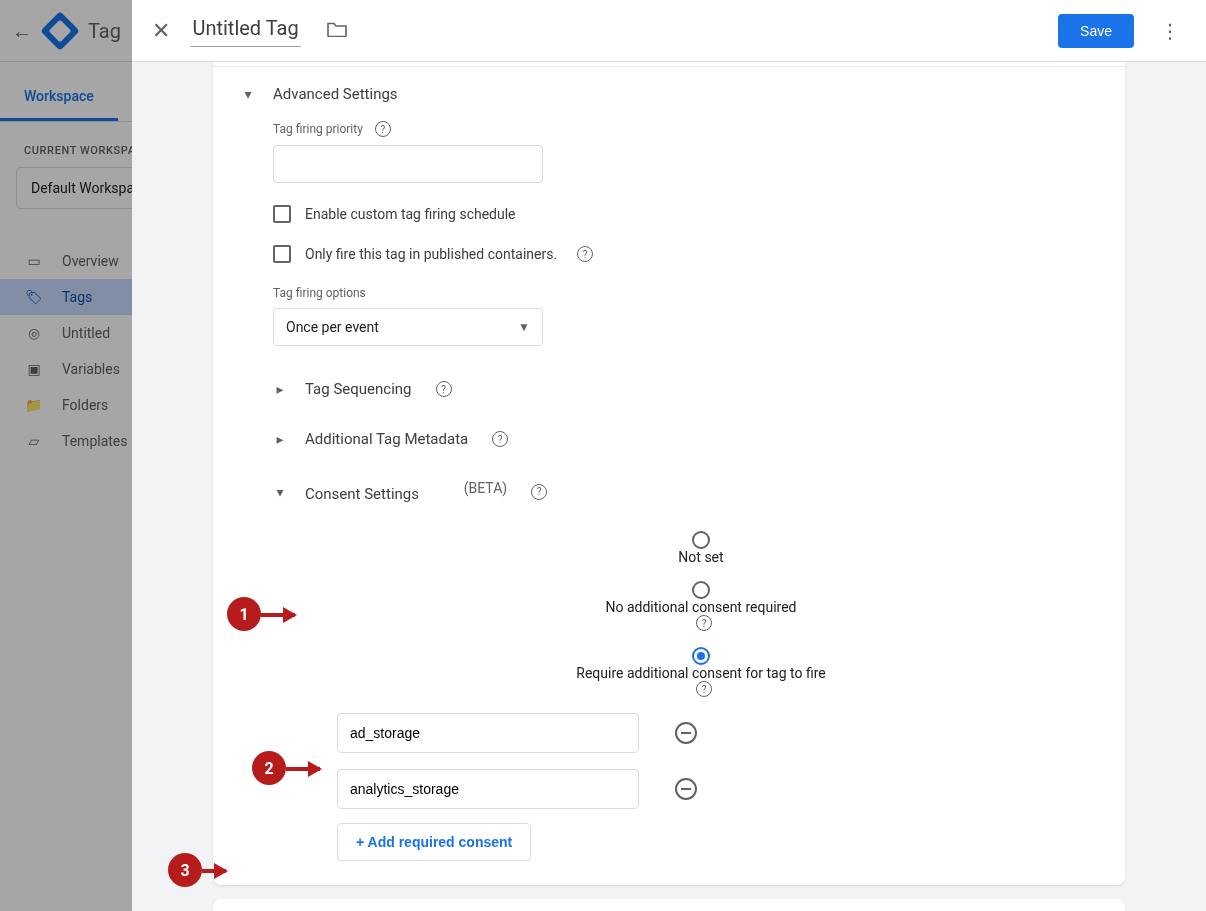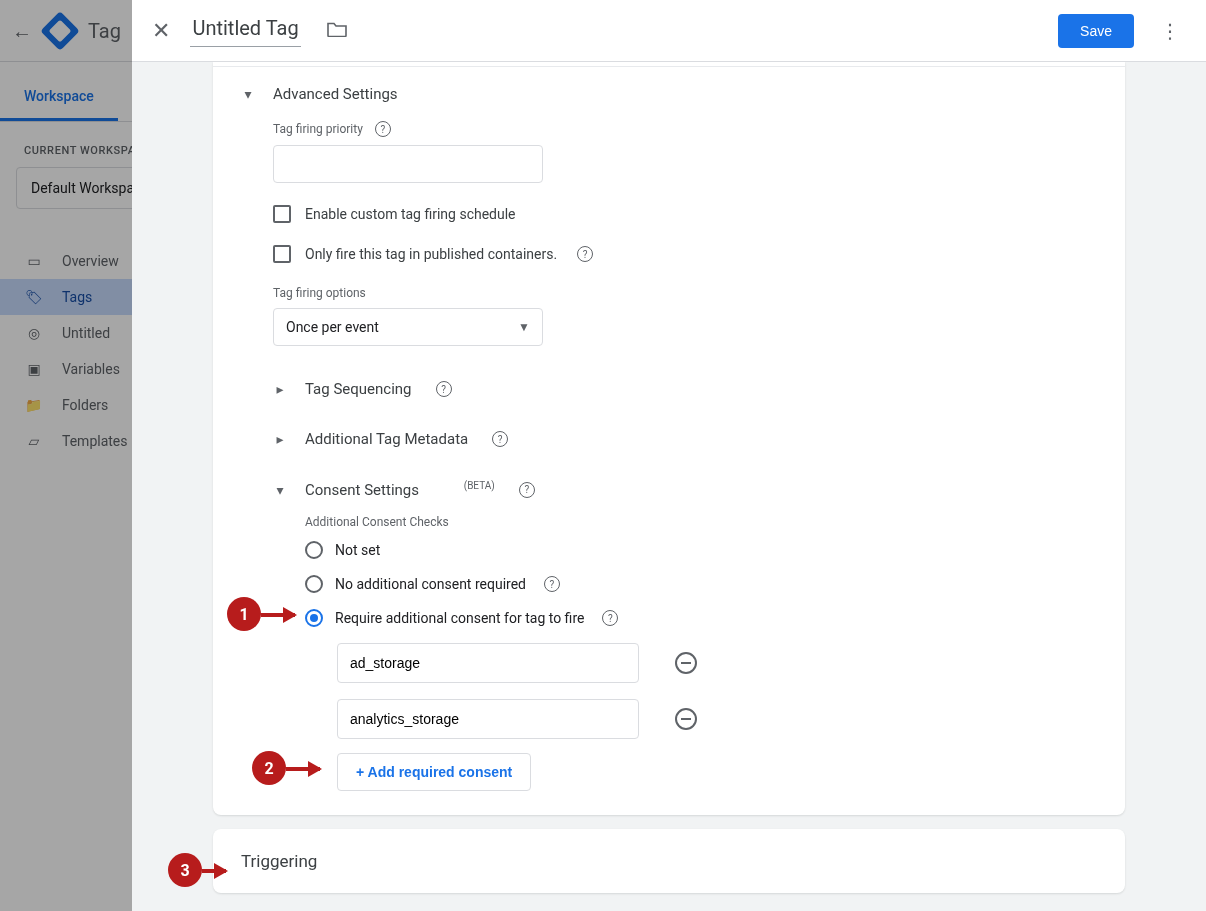--- a/index.html
+++ b/index.html
@@ -42,23 +42,23 @@
 .sec-title{ font-size:15px; color:#3c4043; font-weight:400;}
 .help{ display:inline-flex; width:16px; height:16px; border:1.3px solid #5f6368; border-radius:50%; align-items:center; justify-content:center; font-size:10px; color:#5f6368; margin-left:6px; cursor:pointer;}
 .sub{ margin-left:32px;}
 .small-label{ font-size:12px; color:#5f6368; margin-top:12px; display:flex; align-items:center; gap:6px;}
 .text-input{ border:1px solid #dadce0; border-radius:4px; height:38px; width:270px; margin-top:8px; padding:0 10px; font-size:14px;}
 .chk-row{ display:flex; align-items:center; gap:14px; margin-top:22px; color:#3c4043;}
 .chk{ width:18px; height:18px; border:2px solid #5f6368; border-radius:2px; cursor:pointer;}
 .select{ border:1px solid #dadce0; border-radius:4px; height:38px; width:270px; margin-top:8px; padding:0 12px; display:flex; align-items:center; justify-content:space-between; cursor:pointer;}
 .select .dd{ color:#5f6368; font-size:12px;}
 .collapsed-row{ display:flex; align-items:center; gap:18px; padding:16px 0 16px 32px; cursor:pointer;}
-.beta{ font-size:10px; vertical-align:super; color:#5f6368; margin-left:2px;padding-left:39px;}
+.beta{ font-size:14px; vertical-align:super; color:#5f6368; margin-left:2px;padding-left:39px;}
 .radio-group{ margin-left:64px; margin-top:4px;}
-.radio-row{ display:flex; align-items:center; gap:12px; padding:8px 0; cursor:pointer;}
+.radio-row{ display:flex; align-items:center; padding:8px 0; cursor:pointer;flex-direction:column;}
 .radio{ width:18px; height:18px; border:2px solid #5f6368; border-radius:50%; position:relative;}
 .radio.sel{ border-color:#1a73e8;}
 .radio.sel::after{content:''; position:absolute; inset:3px; background:#1a73e8; border-radius:50%;}
 .consent-input-row{ display:flex; align-items:center; gap:36px; margin-left:96px; margin-top:8px;}
 .consent-input{ border:1px solid #dadce0; border-radius:4px; height:40px; width:302px; padding:0 12px; font-size:14px;}
 .remove-btn{ width:22px; height:22px; border:2px solid #5f6368; border-radius:50%; display:flex; align-items:center; justify-content:center; cursor:pointer; color:#5f6368;}
 .remove-btn::after{content:''; width:10px; height:2px; background:#5f6368;}
 .add-consent{ margin-left:96px; margin-top:14px; border:1px solid #dadce0; border-radius:4px; background:#fff; color:#1a73e8; font-weight:700; padding:10px 18px; cursor:pointer; font-size:14px;}
 .card2{ background:#fff; border-radius:8px; box-shadow:0 1px 2px rgba(60,64,67,.15); width:912px; margin-top:14px; padding:22px 28px; }
 .card2 .trig{ font-size:17px; color:#3c4043;}
@@ -171,21 +171,20 @@
         <span class="sec-title">Additional Tag Metadata</span>
         <span class="help">?</span>
       </div>
 
       <div class="collapsed-row" style="padding-left:32px;">
         <span class="chev">▾</span>
         <span class="sec-title"><span>Consent Settings</span> <span class="beta">(BETA)</span></span>
         <span class="help">?</span>
       </div>
 
-      <div class="small-label" style="margin-left:64px; margin-top:0; font-size:12px;">Additional Consent Checks</div>
 
       <div class="radio-group">
         <div class="radio-row">
           <span class="radio"></span>
           <span>Not set</span>
         </div>
         <div class="radio-row">
           <span class="radio"></span>
           <span>No additional consent required</span>
           <span class="help">?</span>

